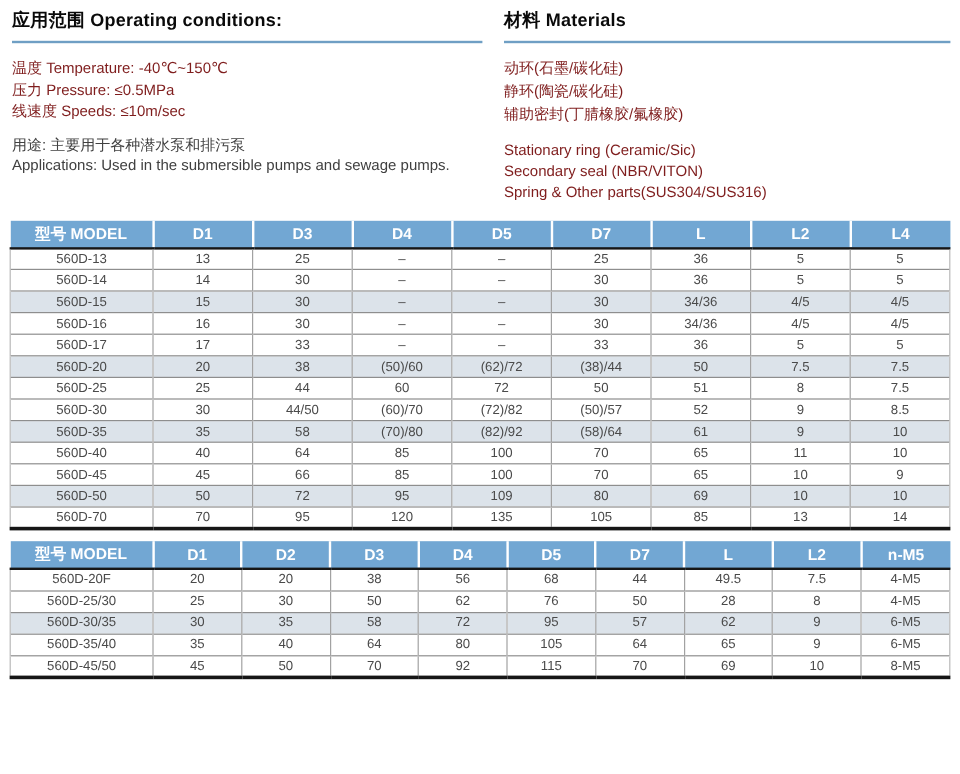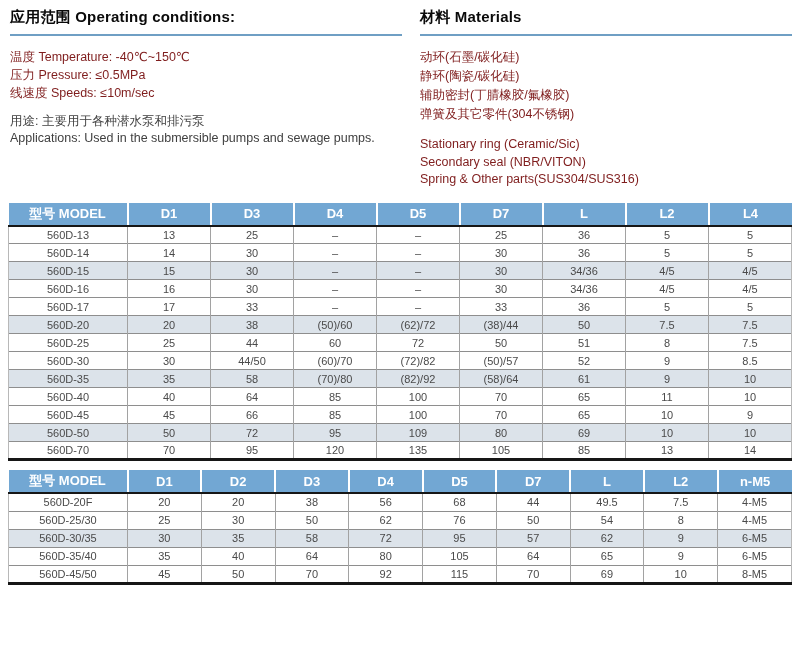--- a/index.html
+++ b/index.html
@@ -80,21 +80,20 @@
       </div>
     </section>
 
     <section class="col-right">
       <h2 class="heading">材料 Materials</h2>
       <div class="rule"></div>
       <div class="text-block cn">
           <div>动环(石墨/碳化硅)</div>
           <div>静环(陶瓷/碳化硅)</div>
           <div>辅助密封(丁腈橡胶/氟橡胶)</div>
-          <div>弹簧及其它零件(304不锈钢)</div>
         </div>
       <div class="text-block en">
           <div>Stationary ring (Ceramic/Sic)</div>
           <div>Secondary seal (NBR/VITON)</div>
           <div>Spring &amp; Other parts(SUS304/SUS316)</div>
         </div>
     </section>
 
   </div>
 
@@ -288,21 +287,21 @@
           <td>4-M5</td>
         </tr>
         <tr>
           <td>560D-25/30</td>
           <td>25</td>
           <td>30</td>
           <td>50</td>
           <td>62</td>
           <td>76</td>
           <td>50</td>
-          <td>54</td>
+          <td>28</td>
           <td>8</td>
           <td>4-M5</td>
         </tr>
         <tr class="shaded">
           <td>560D-30/35</td>
           <td>30</td>
           <td>35</td>
           <td>58</td>
           <td>72</td>
           <td>95</td>

